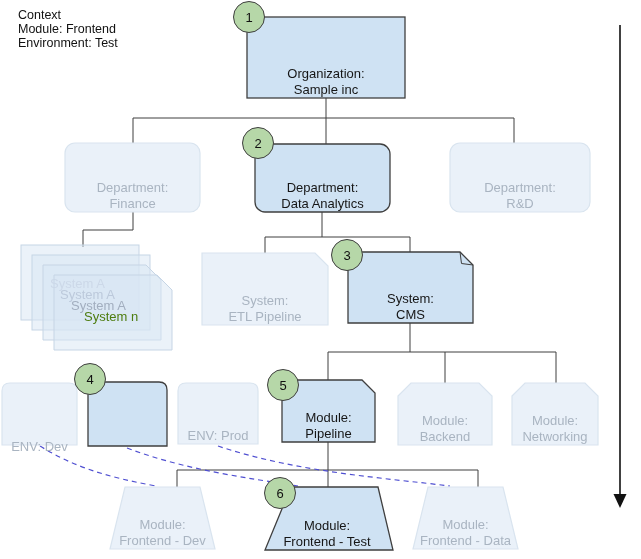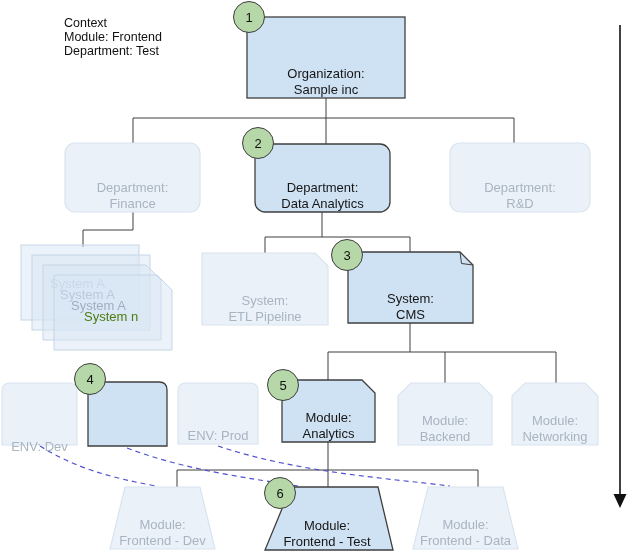--- a/index.html
+++ b/index.html
@@ -21,21 +21,21 @@
     text-align:center;font-size:13px;line-height:1.25;color:var(--text-color);pointer-events:none;
   }
   .lbl.faded{color:var(--faded-text);}
   .stack-lbl{position:absolute;font-size:13px;white-space:nowrap;}
   .badge{
     position:absolute;width:32px;height:32px;border-radius:50%;
     background:var(--step-fill);border:1.5px solid var(--step-stroke);
     box-sizing:border-box;display:flex;align-items:center;justify-content:center;
     font-size:13px;color:#111;
   }
-  #context{position:absolute;left:18px;top:16px;font-size:12.5px;line-height:14px;color:#111;margin-left:46px;}
+  #context{position:absolute;left:18px;top:8px;font-size:12.5px;line-height:14px;color:#111;}
 </style>
 </head>
 <body>
 
 <div id="canvas">
 
   <svg width="641" height="559" viewBox="0 0 641 559">
 
     <path class="connector" d="M326 98 V118 M133 118 H514 M133 118 V143 M326 118 V144 M514 118 V143"></path>
     <path class="connector" d="M133 212 V230 H83 V247"></path>
@@ -76,21 +76,21 @@
     <polygon class="shape-faded" points="512,396 525,383 585,383 598,396 598,445 512,445"></polygon>
 
     <polygon class="shape-faded" points="125,487 200,487 215,549 110,549"></polygon>
     <polygon class="shape-hl" points="291,487 378,487 393,550 265,550"></polygon>
     <polygon class="shape-faded" points="428,487 503,487 518,549 413,549"></polygon>
   </svg>
 
   <div id="context">
     <div>Context</div>
     <div>Module: Frontend</div>
-    <div>Department: Test</div>
+    <div>Environment: Test</div>
   </div>
 
   <div class="lbl" style="left:247px;top:17px;width:158px;height:81px">
     <span>Organization:</span>
     <span>Sample inc</span>
   </div>
 
   <div class="lbl faded" style="left:65px;top:143px;width:135px;height:69px">
     <span>Department:</span>
     <span>Finance</span>
@@ -120,21 +120,21 @@
 
   <div class="lbl faded" style="left:2px;top:383px;width:75px;height:72px">
     <span>ENV: Dev</span>
   </div>
   <div class="lbl faded" style="left:178px;top:383px;width:80px;height:61px">
     <span>ENV: Prod</span>
   </div>
 
   <div class="lbl" style="left:282px;top:380px;width:93px;height:62px">
     <span>Module:</span>
-    <span>Analytics</span>
+    <span>Pipeline</span>
   </div>
   <div class="lbl faded" style="left:398px;top:383px;width:94px;height:62px">
     <span>Module:</span>
     <span>Backend</span>
   </div>
   <div class="lbl faded" style="left:512px;top:383px;width:86px;height:62px">
     <span>Module:</span>
     <span>Networking</span>
   </div>
 

